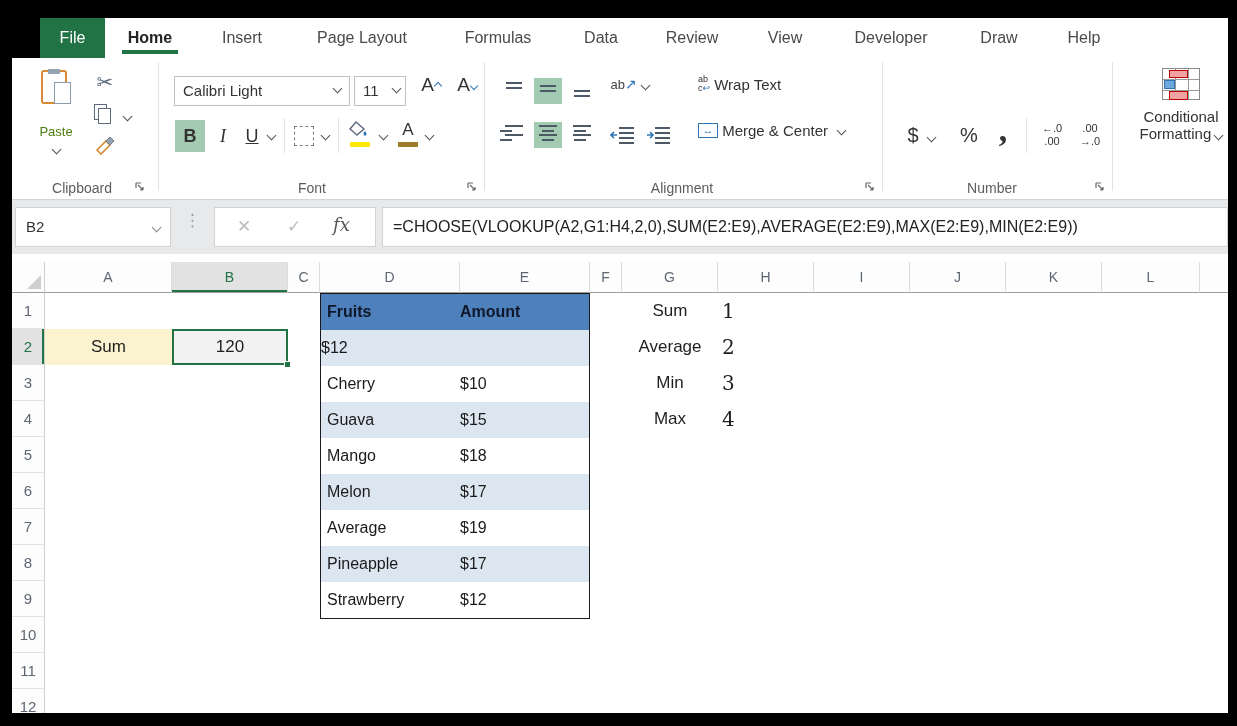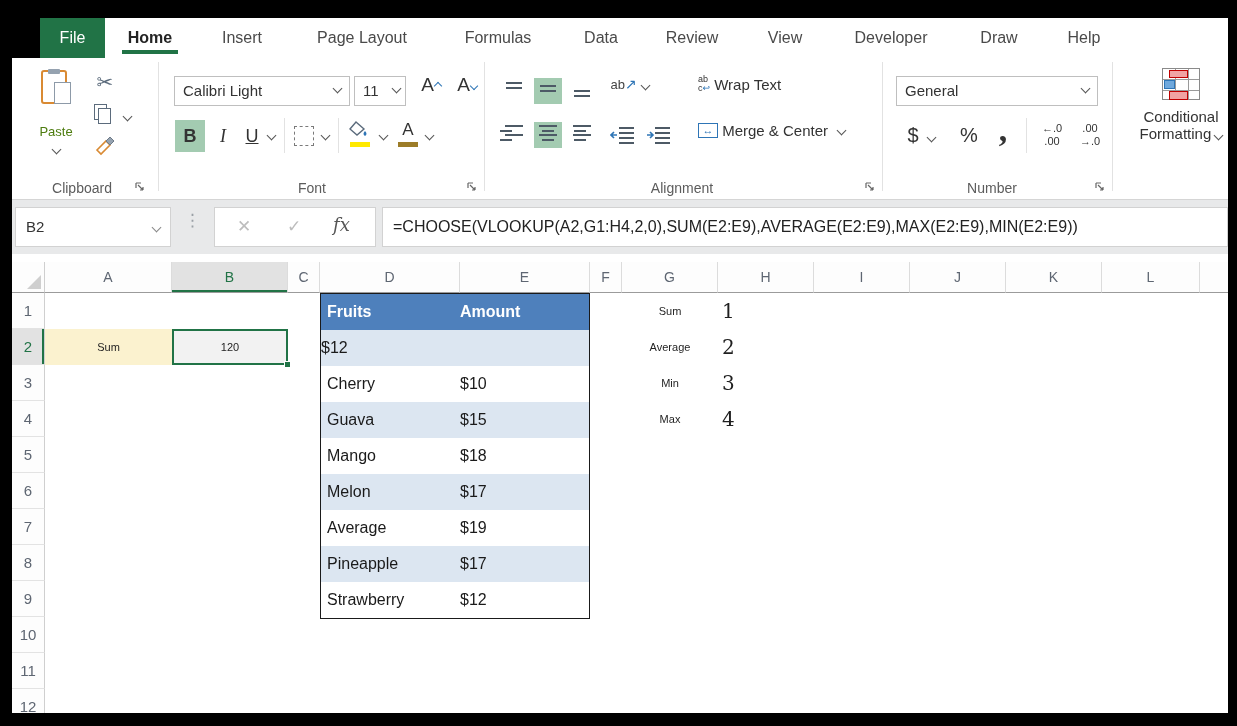--- a/index.html
+++ b/index.html
@@ -44,26 +44,26 @@
   .dots { font-size:17px; color:#9aa0a6; letter-spacing:0; }
 
   
   .col-h { position:absolute; top:0; height:31px; line-height:30px; text-align:center; font-size:14px; color:#5e6672; background:#fdfdfd; border-right:1px solid #dcdcdc; border-bottom:1px solid #9b9b9b; }
   .col-h.sel { background:#e2e2e2; color:#217346; box-shadow:inset 0 -2px 0 #217346; }
   .row-h { position:absolute; left:0; width:33px; line-height:36px; height:36px; text-align:center; font-size:15px; color:#5e6672; background:#fdfdfd; border-right:1px solid #cfcfcf; border-bottom:1px solid #e3e3e3; }
   .row-h.sel { background:#e2e2e2; color:#217346; box-shadow:inset -2px 0 0 #217346; }
   .corner { position:absolute; left:0; top:0; width:33px; height:31px; background:#fdfdfd; border-right:1px solid #cfcfcf; border-bottom:1px solid #9b9b9b; }
   .corner .tri { position:absolute; right:3px; bottom:3px; width:0; height:0; border-left:14px solid transparent; border-bottom:14px solid #cfcfcf; }
 
-  .cell { position:absolute; height:36px; line-height:36px; font-size:11px; color:#1f1f1f; }
+  .cell { position:absolute; height:36px; line-height:36px; font-size:17px; color:#1f1f1f; }
 
   
   #fruit { position:absolute; left:308px; top:31px; width:270px; border:1px solid #1a1a1a; }
   .ft-row { display:flex; height:36px; line-height:35px; font-size:16px; color:#1a1a1a; }
-  .ft-row.head { background:#4e80bc; color:#ffffff; font-weight:600; }
+  .ft-row.head { background:#4e80bc; color:#0f172a; font-weight:600; }
   .ft-row.band { background:#dce6f1; }
   .ft-c1 { width:140px; padding-left:6px; }
   .ft-c2 { width:130px; text-align:left; }
 
   
   .frame { position:absolute; background:#000; z-index:60; }
 
   .serifnum { font-family:"DejaVu Serif", serif; font-size:20px; }
   svg { display:block; }
 </style>
@@ -222,24 +222,20 @@
     <span class="chv" style="margin-left:6px;"></span>
   </div>
   <div class="gname" style="left:610px;width:120px;">Alignment</div>
   <div class="launch" style="left:852px;">
     <svg width="12" height="12">
         <path d="M2 2 H7 M2 2 V7 M4 4 L9 9 M9 9 h-3 M9 9 v-3" stroke="#666" stroke-width="1.2" fill="none"></path>
       </svg>
   </div>
   <div class="vsep" style="left:870px;"></div>
 
-  <div class="combo" style="left:884px;top:18px;width:202px;height:30px;line-height:28px;">
-    <span>General</span>
-    <span class="chv"></span>
-  </div>
   <div class="abs btn" style="left:890px;top:62px;width:22px;height:32px;line-height:30px;font-size:20px;">$</div>
   <span class="chv" style="position:absolute;left:916px;top:76px;"></span>
   <div class="abs btn" style="left:942px;top:62px;width:30px;height:32px;line-height:30px;font-size:20px;">%</div>
   <div class="abs btn" style="left:980px;top:54px;width:22px;height:36px;line-height:36px;font-size:34px;font-weight:700;font-family:'Liberation Serif',serif;">,</div>
   <div class="vsep" style="left:1014px;top:60px;bottom:46px;"></div>
   <div class="abs btn" style="left:1024px;top:64px;width:32px;font-size:11px;line-height:13px;color:#333;">
     <span>←.0</span><br><span>.00</span>
   </div>
   <div class="abs btn" style="left:1062px;top:64px;width:32px;font-size:11px;line-height:13px;color:#333;">
     <span>.00</span><br><span>→.0</span>

